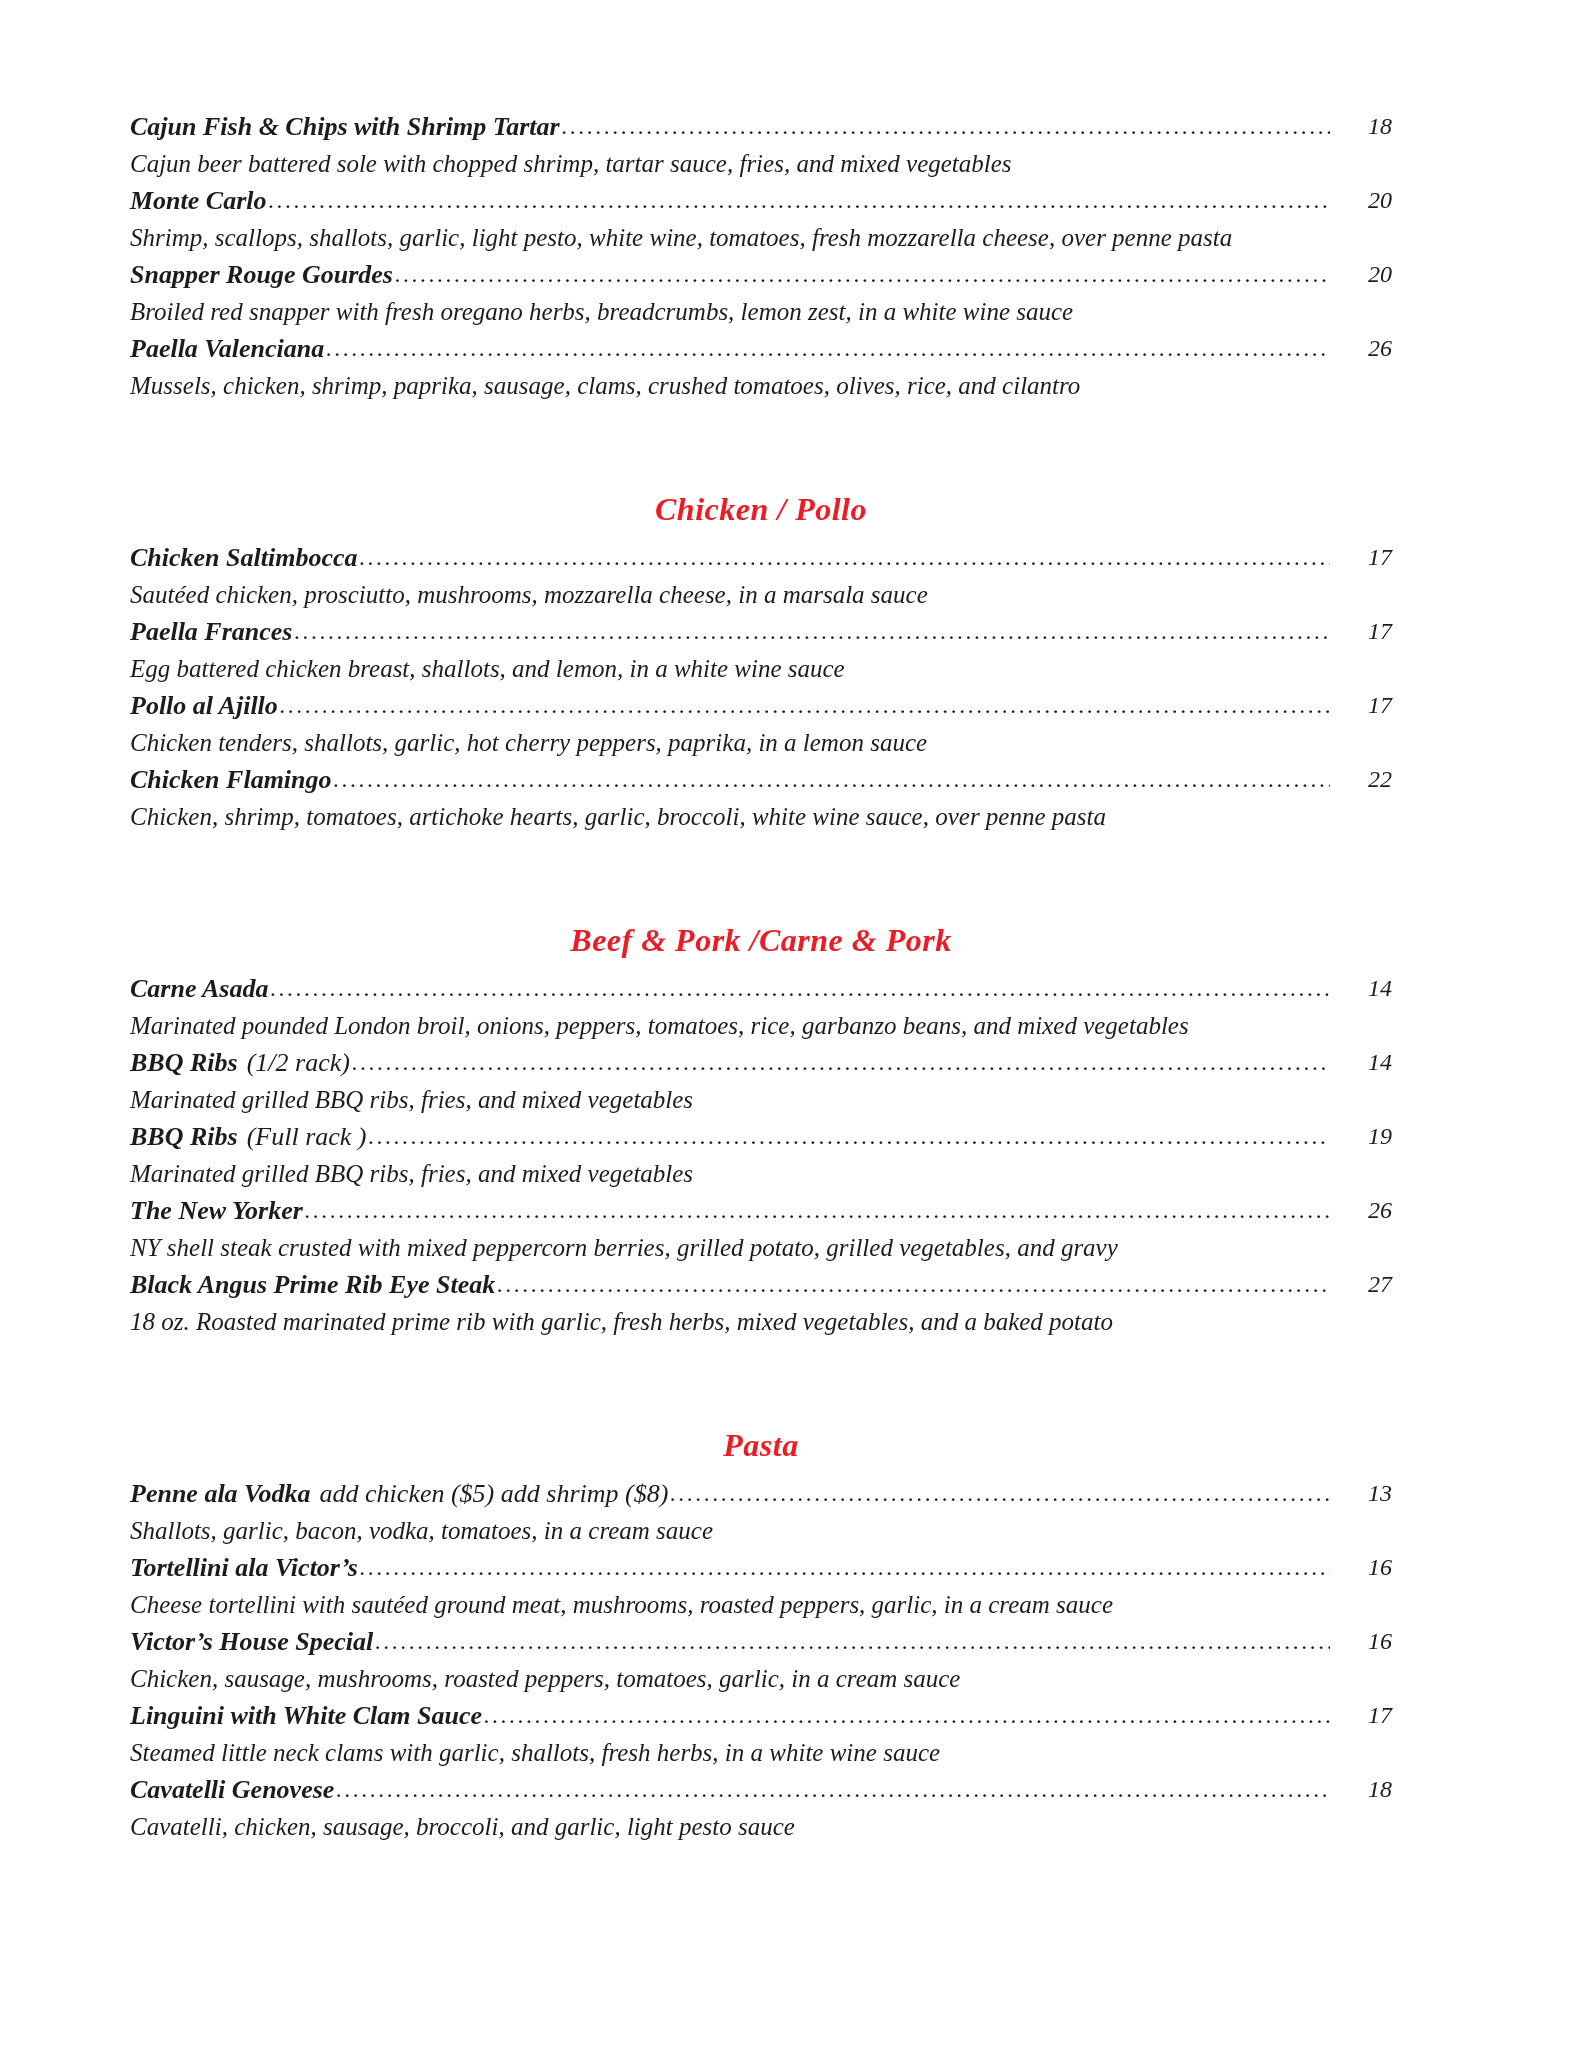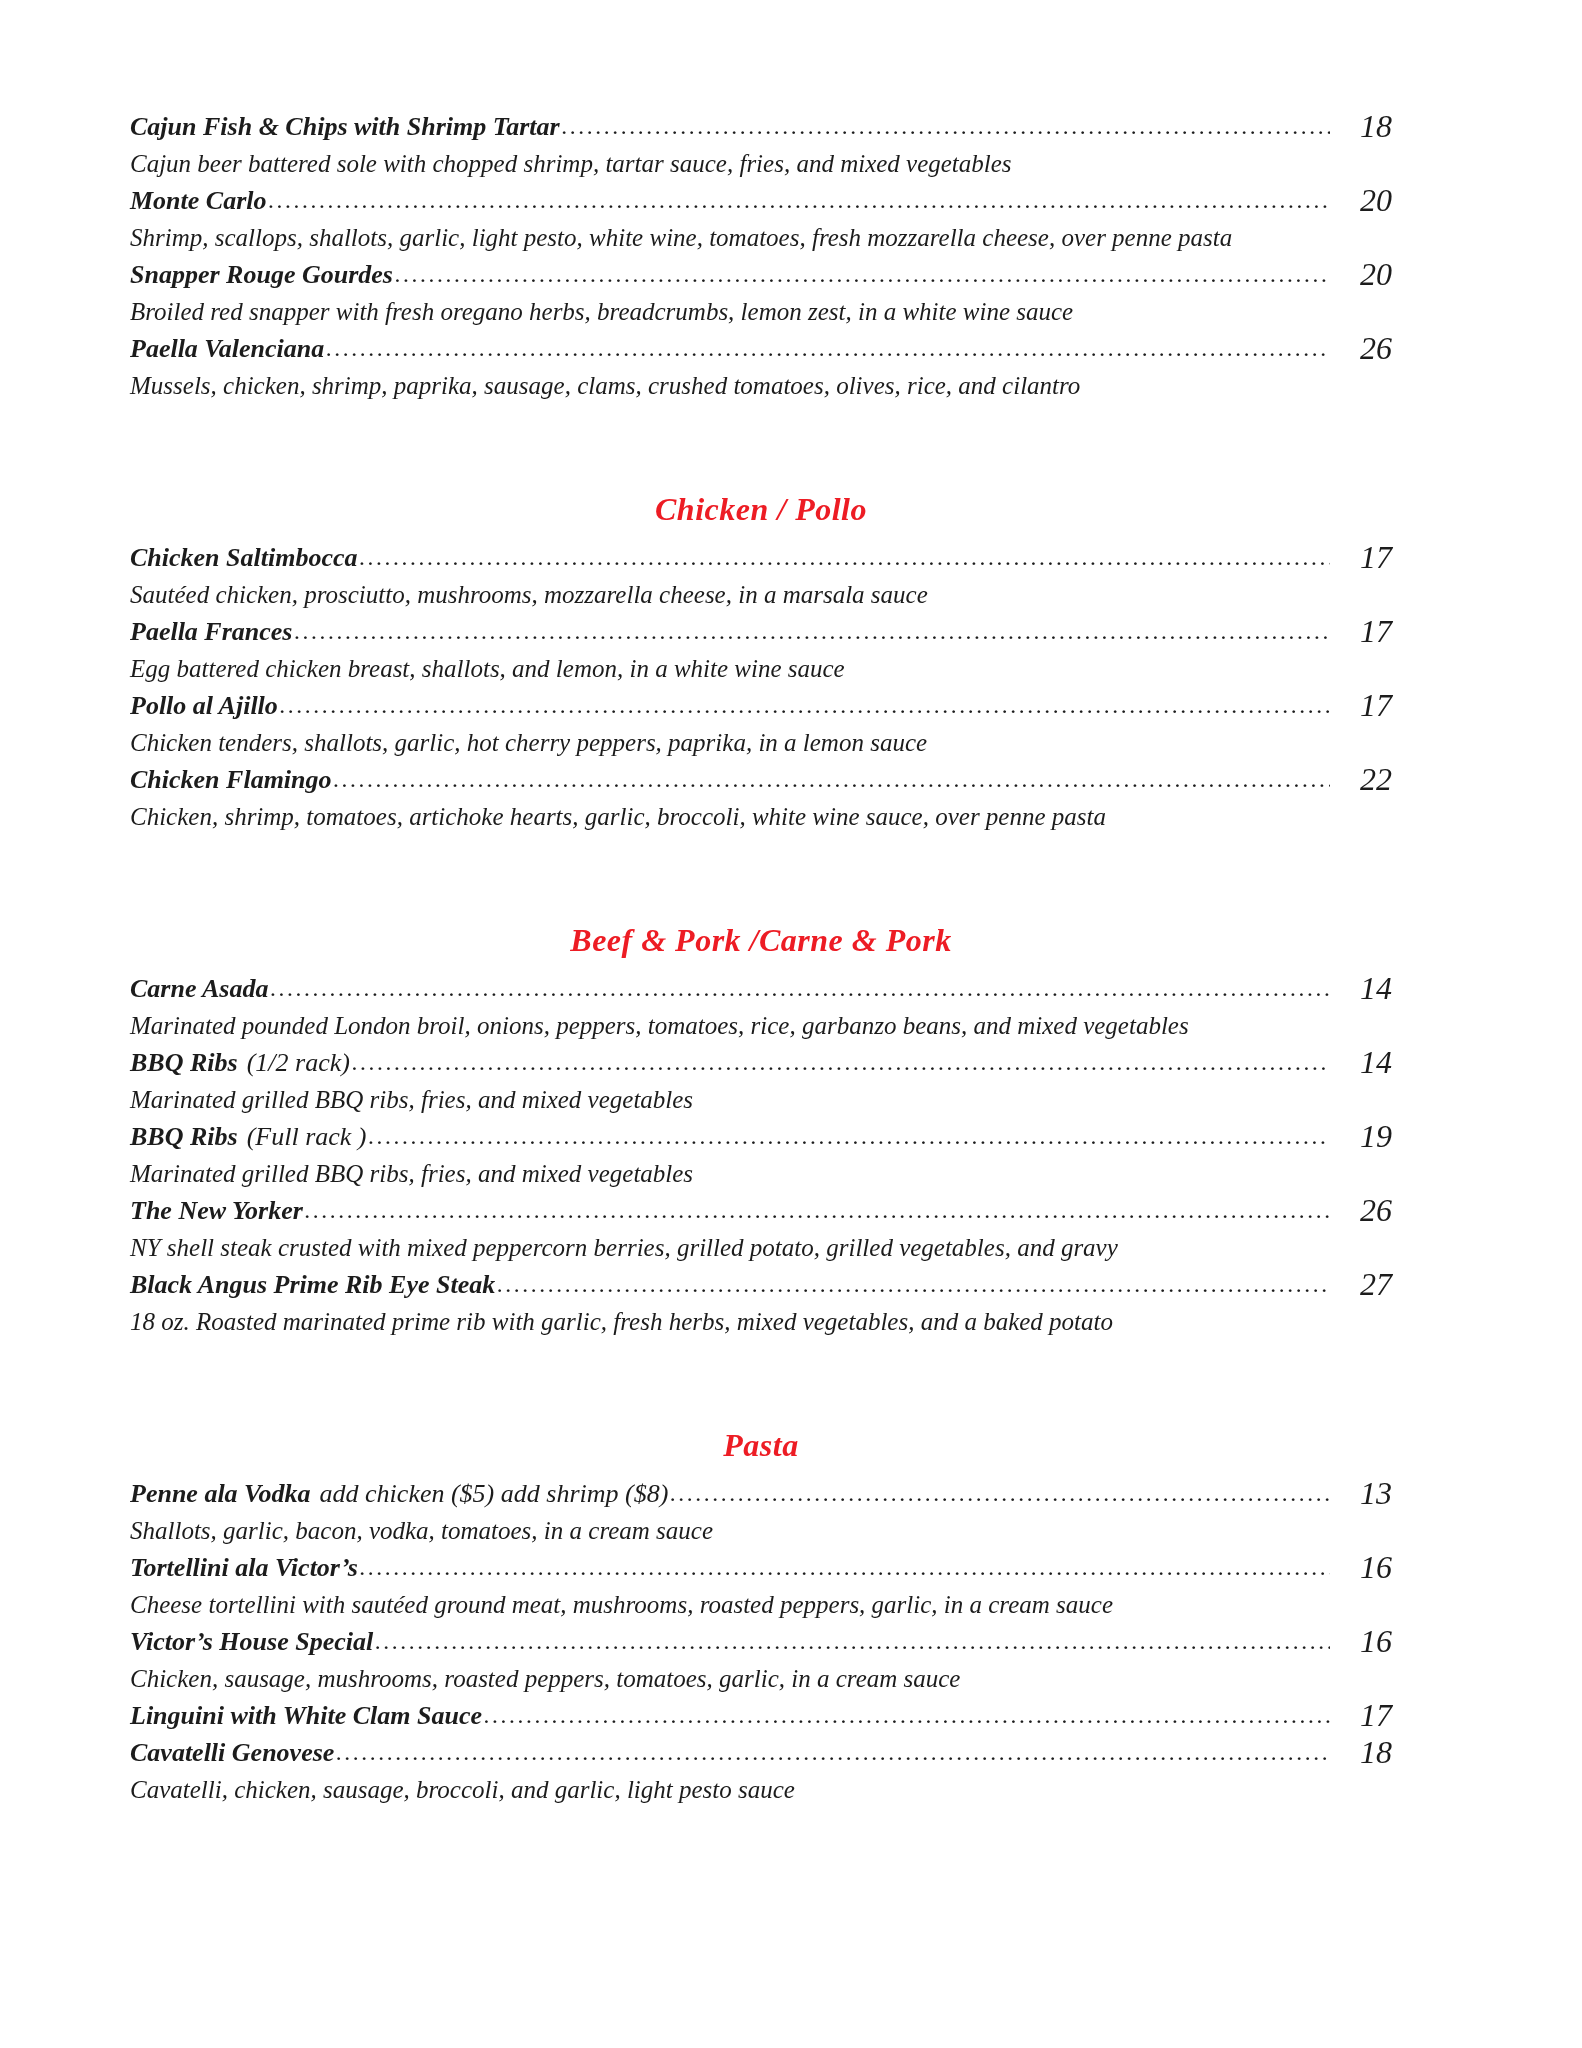--- a/index.html
+++ b/index.html
@@ -59,21 +59,21 @@
     margin: 0 10px 0 2px;
     letter-spacing: 2.5px;
     font-size: 24px;
     font-weight: normal;
     color: #1c1c1c;
   }
   .item-price {
     flex: 0 0 auto;
     width: 52px;
     text-align: right;
-    font-size: 32px;
+    font-size: 24px;
     font-weight: normal;
   }
   .item-description {
     font-size: 25px;
     line-height: 37px;
     font-weight: normal;
   }
 </style>
 </head>
 <body style="background: rgb(255, 255, 255); color: rgb(28, 28, 28);">
@@ -220,20 +220,21 @@
             <span class="item-price">16</span>
           </div>
           <div class="item-description">Chicken, sausage, mushrooms, roasted peppers, tomatoes, garlic, in a cream sauce</div>
         </div>
         <div class="menu-item">
           <div class="item-row">
             <span class="item-name">Linguini with White Clam Sauce</span>
             <span class="dot-leader" aria-hidden="true">............................................................................................................................................................................................................................................................................................................</span>
             <span class="item-price">17</span>
           </div>
+          <div class="item-description">Steamed little neck clams with garlic, shallots, fresh herbs, in a white wine sauce</div>
         </div>
         <div class="menu-item">
           <div class="item-row">
             <span class="item-name">Cavatelli Genovese</span>
             <span class="dot-leader" aria-hidden="true">............................................................................................................................................................................................................................................................................................................</span>
             <span class="item-price">18</span>
           </div>
           <div class="item-description">Cavatelli, chicken, sausage, broccoli, and garlic, light pesto sauce</div>
         </div>
       </section>

